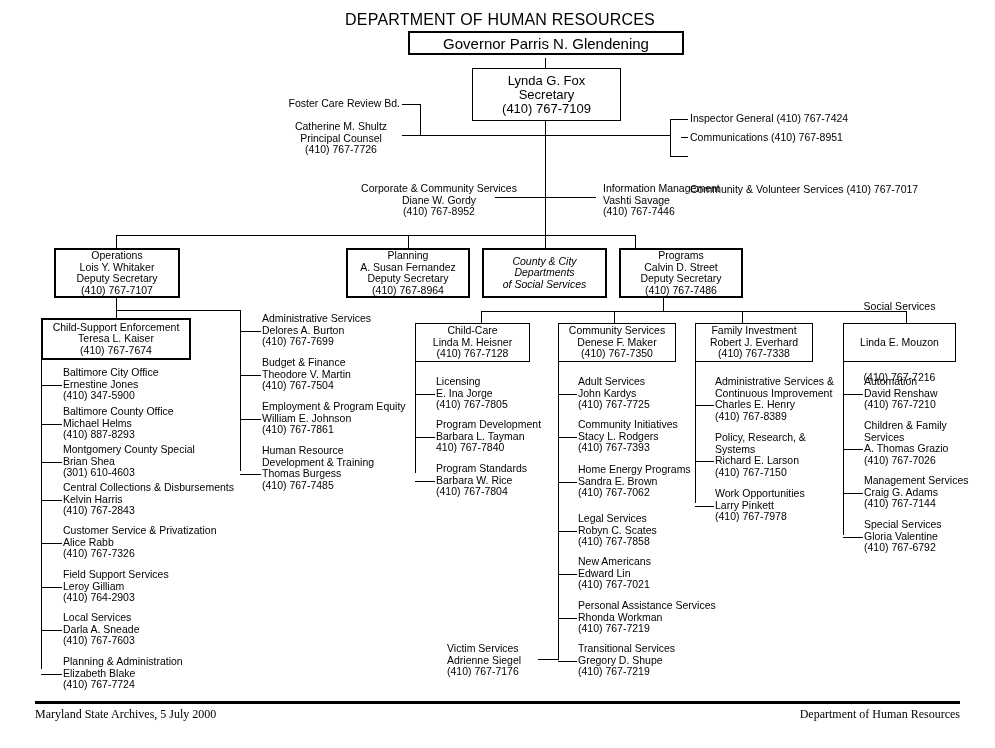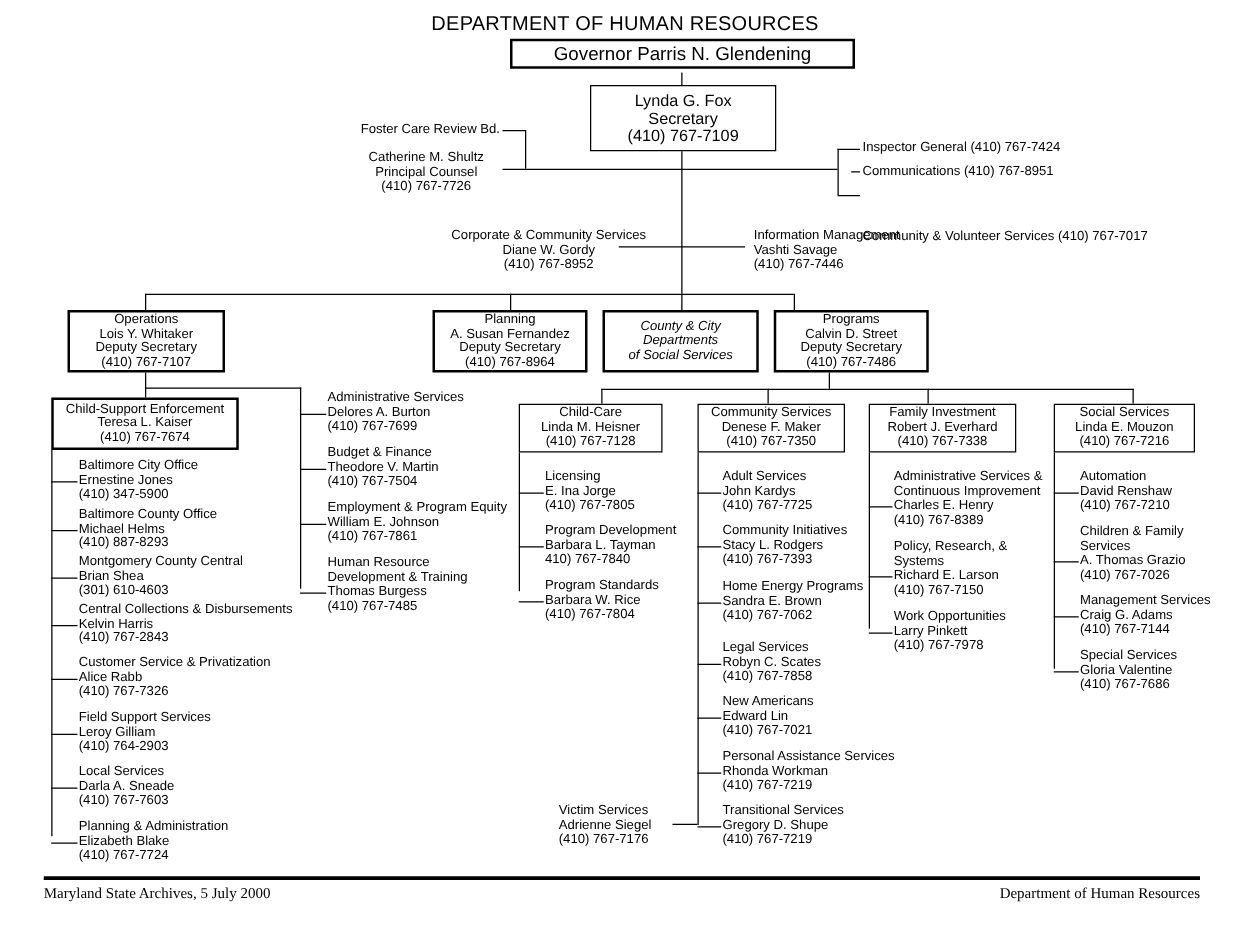--- a/index.html
+++ b/index.html
@@ -116,21 +116,21 @@
       <span>(410) 347-5900</span>
     </div>
     <div class="h" style="left: 41px; top: 384.5px; width: 21px;"></div>
     <div class="abs t entry" style="left: 63px; top: 406px;">
       <span>Baltimore County Office</span>
       <span>Michael Helms</span>
       <span>(410) 887-8293</span>
     </div>
     <div class="h" style="left: 41px; top: 423.5px; width: 21px;"></div>
     <div class="abs t entry" style="left: 63px; top: 444px;">
-      <span>Montgomery County Central</span>
+      <span>Montgomery County Special</span>
       <span>Brian Shea</span>
       <span>(301) 610-4603</span>
     </div>
     <div class="h" style="left: 41px; top: 461.5px; width: 21px;"></div>
     <div class="abs t entry" style="left: 63px; top: 482px;">
       <span>Central Collections &amp; Disbursements</span>
       <span>Kelvin Harris</span>
       <span>(410) 767-2843</span>
     </div>
     <div class="h" style="left: 41px; top: 499.5px; width: 21px;"></div>
@@ -202,21 +202,21 @@
 <div class="box" style="left:558px;top:323px;width:118px;height:39px;">
   <div class="ln">Community Services</div>
     <div class="ln">Denese F. Maker</div>
     <div class="ln">(410) 767-7350</div>
 </div>
 <div class="box" style="left:695px;top:323px;width:118px;height:39px;">
   <div class="ln">Family Investment</div>
     <div class="ln">Robert J. Everhard</div>
     <div class="ln">(410) 767-7338</div>
 </div>
-<div class="box" style="left:843px;top:323px;width:113px;height:39px;">
+<div class="box" style="left:843px;top:323px;width:113px;height:39px;gap:24px;">
   <div class="ln">Social Services</div>
     <div class="ln">Linda E. Mouzon</div>
     <div class="ln">(410) 767-7216</div>
 </div>
 
 <div class="v" style="left:415px;top:362px;height:111px;"></div>
 <div class="v" style="left:558px;top:362px;height:298px;"></div>
 <div class="v" style="left:695px;top:362px;height:141px;"></div>
 <div class="v" style="left:843px;top:362px;height:173px;"></div>
 
@@ -322,21 +322,21 @@
     <div class="h" style="left: 843px; top: 449px; width: 20px;"></div>
     <div class="abs t entry" style="left: 864px; top: 475px;">
       <span>Management Services</span>
       <span>Craig G. Adams</span>
       <span>(410) 767-7144</span>
     </div>
     <div class="h" style="left: 843px; top: 492.5px; width: 20px;"></div>
     <div class="abs t entry" style="left: 864px; top: 519px;">
       <span>Special Services</span>
       <span>Gloria Valentine</span>
-      <span>(410) 767-7686</span>
+      <span>(410) 767-6792</span>
     </div>
     <div class="h" style="left: 843px; top: 536.5px; width: 20px;"></div>
   </div>
 
 <div class="abs t entry" style="left:447px;top:643px;">
   <span>Victim Services</span>
     <span>Adrienne Siegel</span>
     <span>(410) 767-7176</span>
 </div>
 <div class="h" style="left:538px;top:659px;width:20px;"></div>

